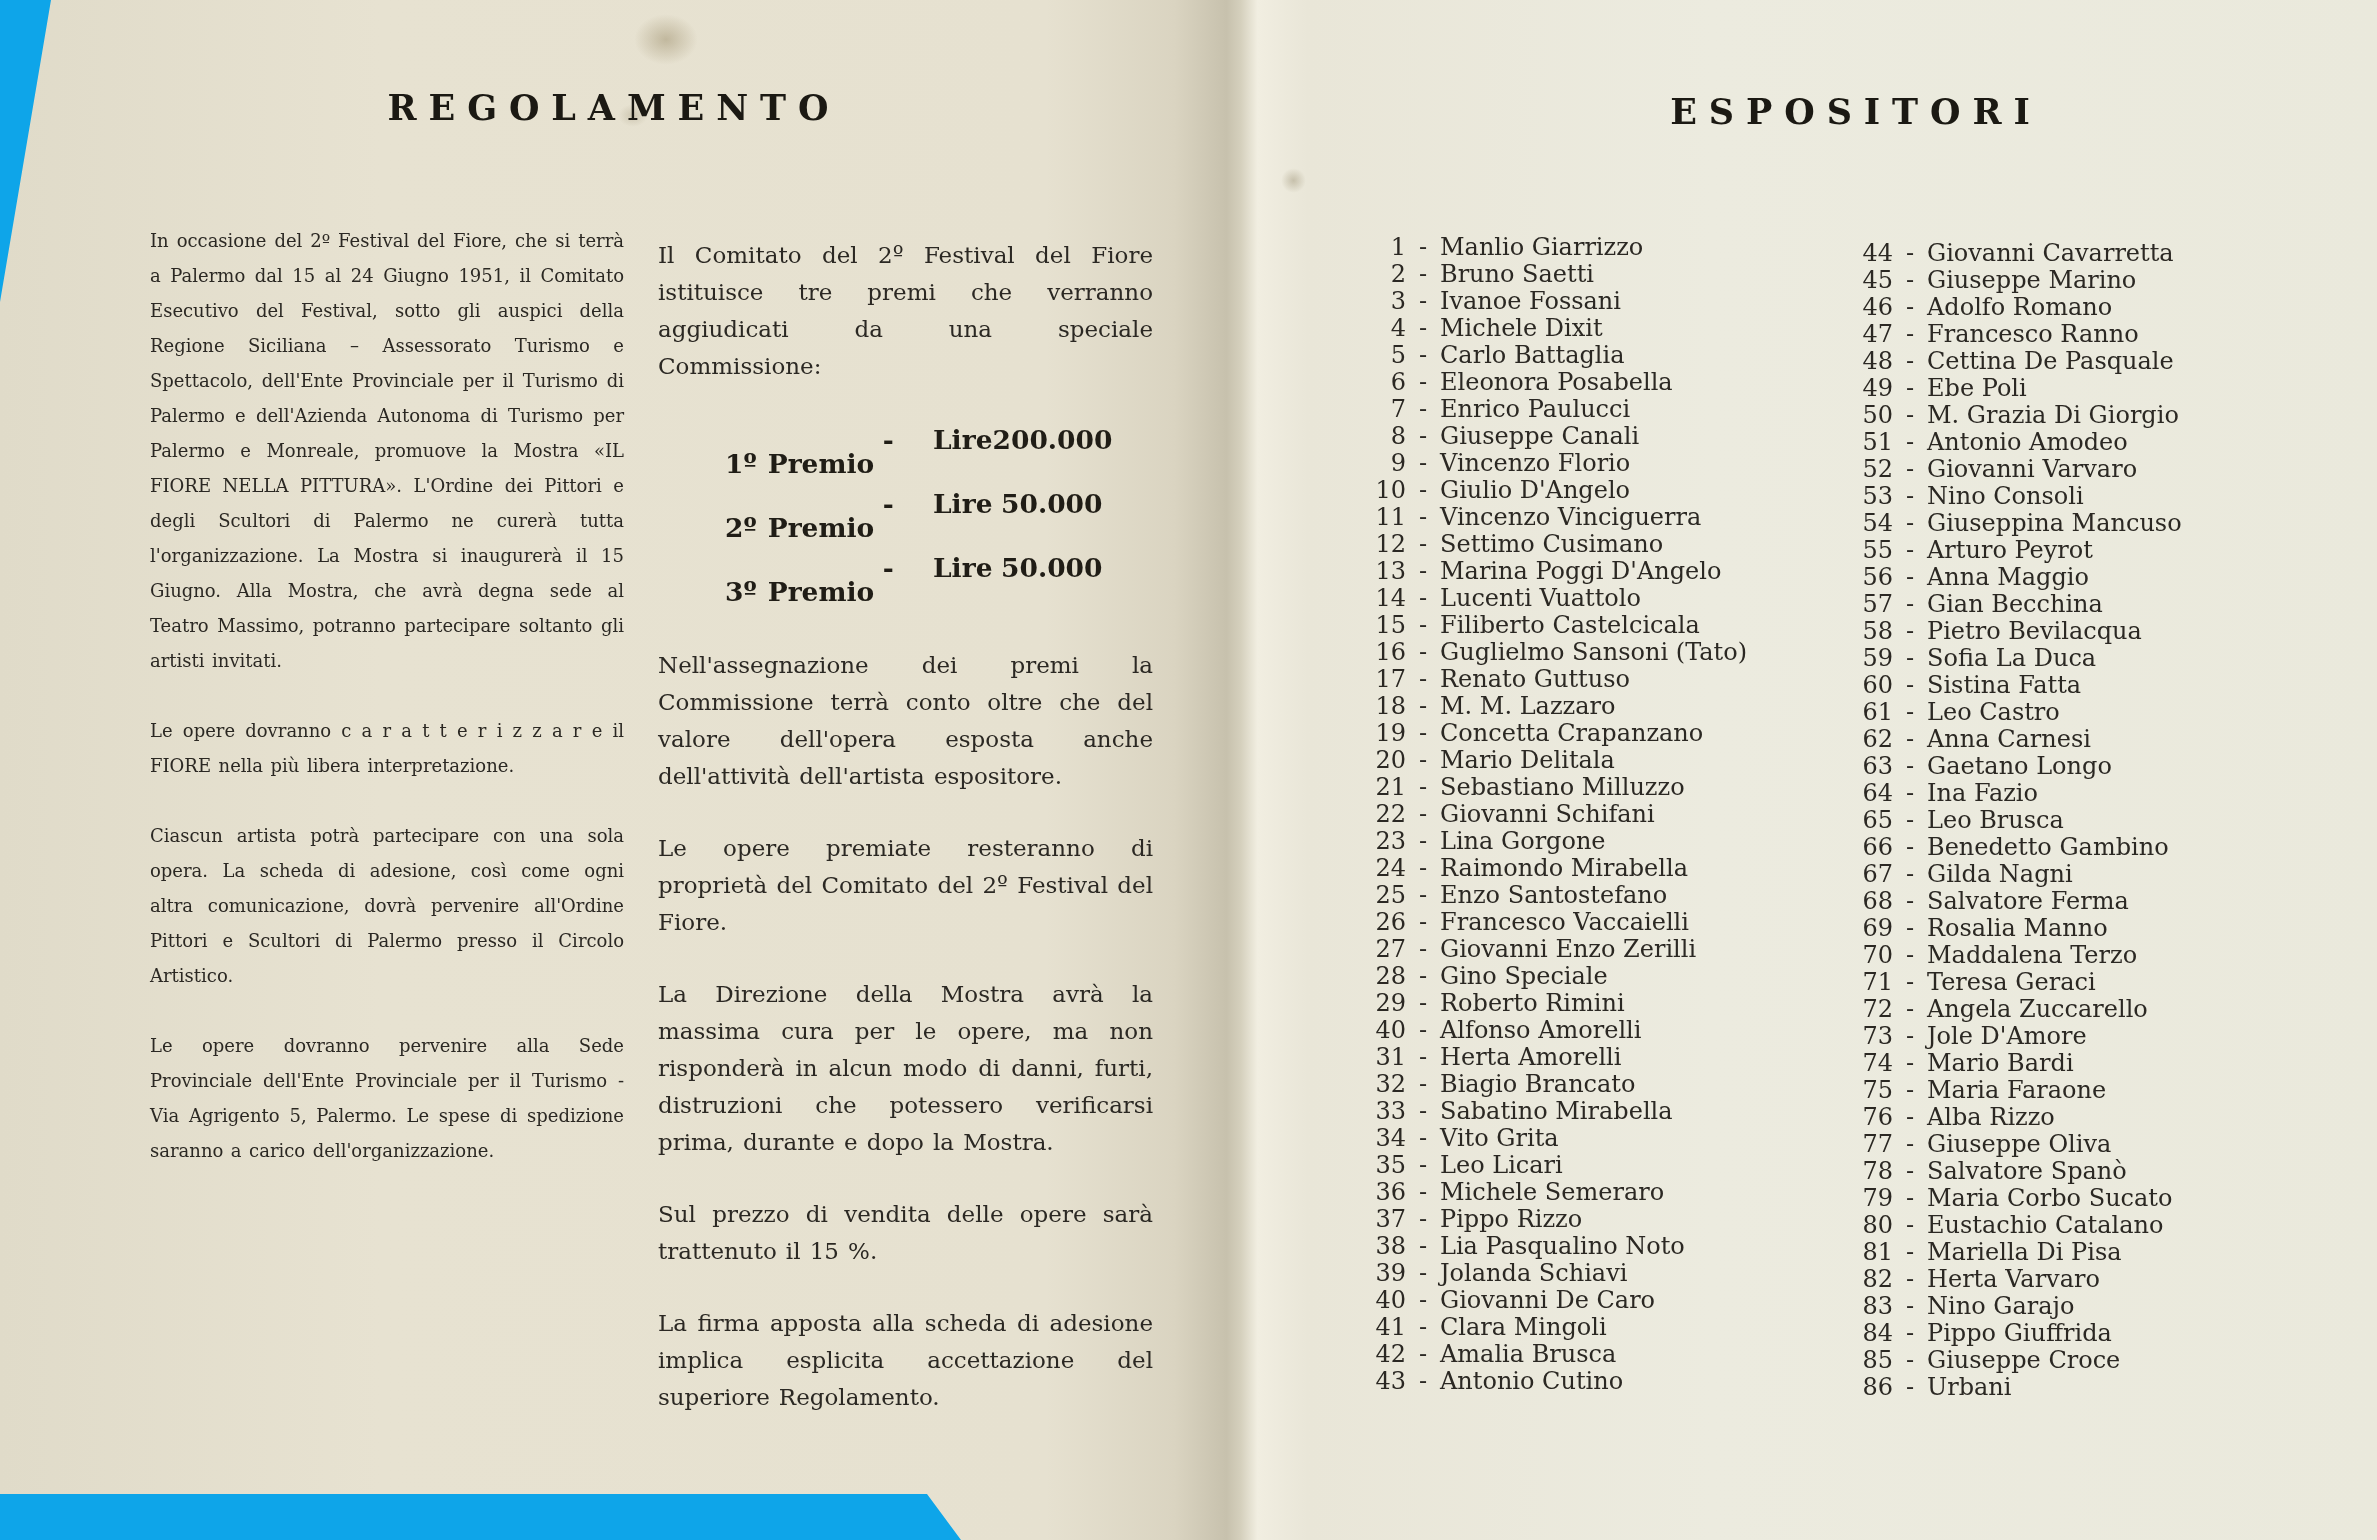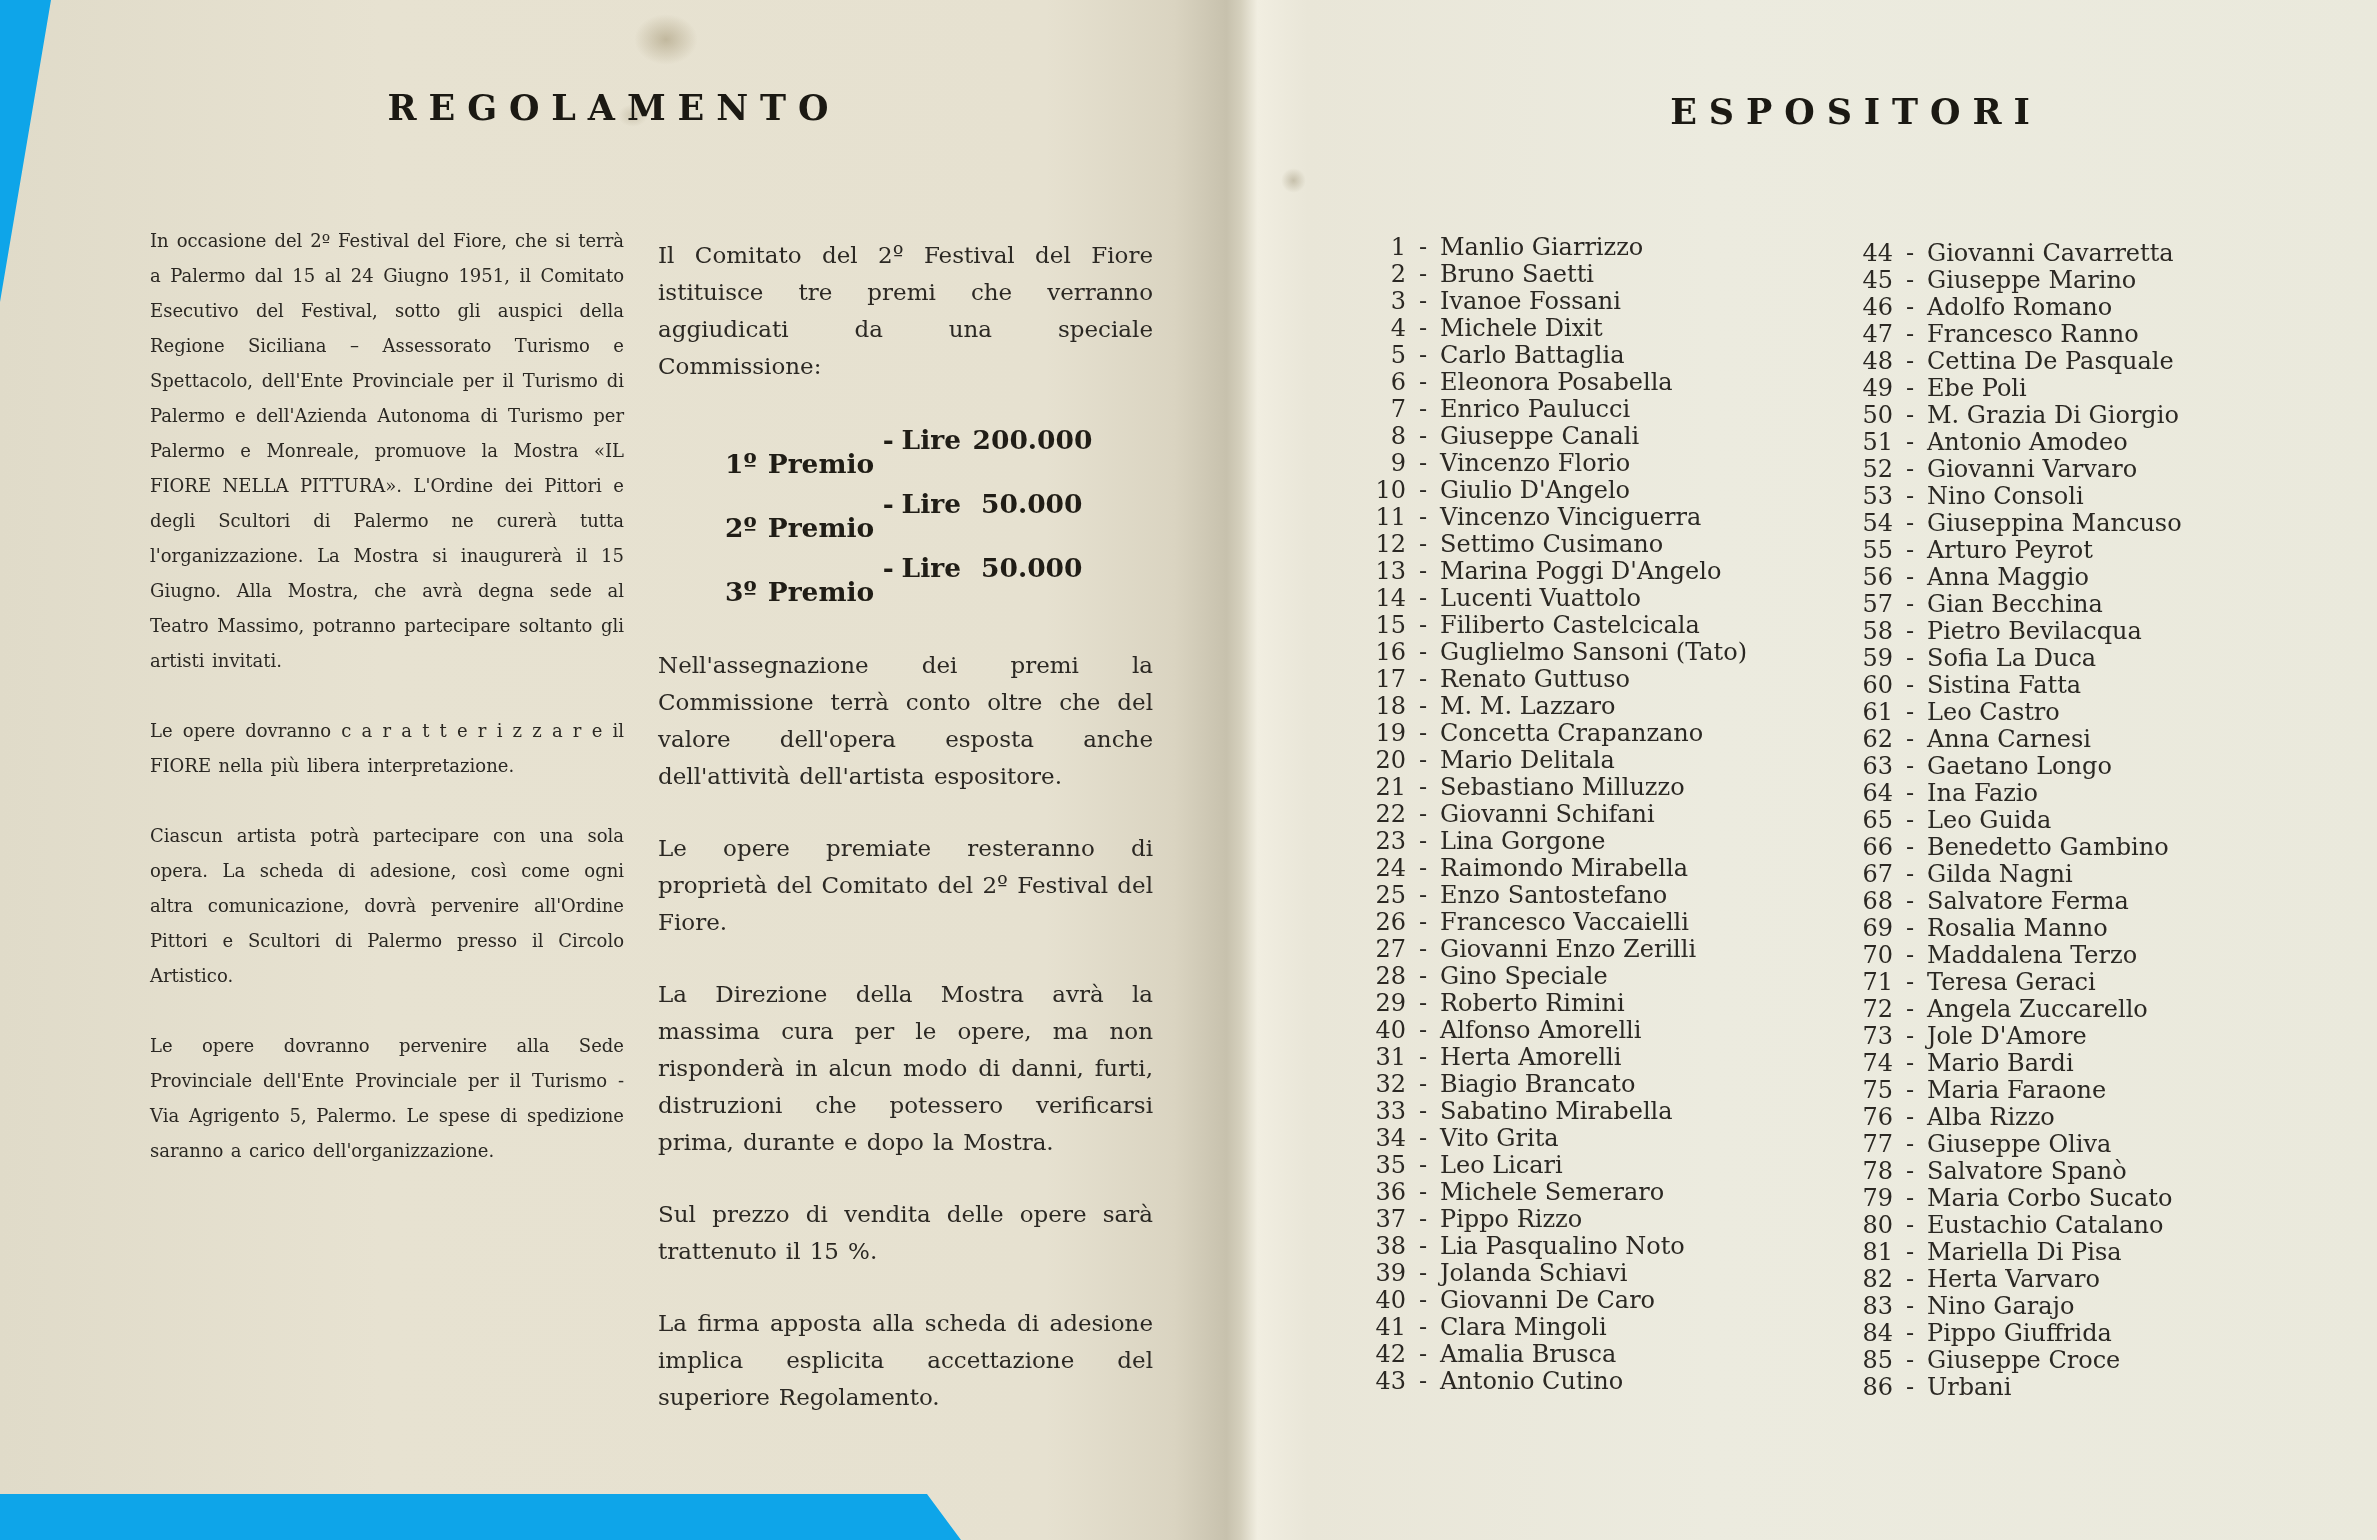--- a/index.html
+++ b/index.html
@@ -41,21 +41,21 @@
 
   .textcol{position:absolute;text-align:justify;word-spacing:1.8px;}
   .col1{left:150px;top:223px;width:474px;font-size:18px;line-height:35px;}
   .col2{left:658px;top:237px;width:495px;font-size:23px;line-height:37px;}
   .para{margin:0 0 35px 0;}
 
   .prizes{margin:32px 0 35px 67px;font-weight:bold;font-size:26.5px;color:#201d16;}
   .prize-row{display:flex;line-height:40px;white-space:nowrap;}
   .prize-rank{width:150px;text-align:left;margin-top:24px;}
   .prize-sep{width:26.5px;text-align:center;}
-  .prize-cur{width:71px;text-align:left;}
+  .prize-cur{width:71px;text-align:right;margin-left:20px;}
   .prize-val{width:110px;text-align:right;}
 
   .elist{position:absolute;font-size:24px;color:#2b2823;}
   .elist1{left:1341px;top:234px;}
   .elist2{left:1819px;top:240px;}
   .erow{display:flex;height:27px;line-height:27px;white-space:nowrap;}
   .e-num{width:65px;text-align:right;}
   .elist2 .e-num{width:74px;}
   .e-sep{width:34px;text-align:center;}
 </style>
@@ -502,21 +502,21 @@
 
   <div class="erow">
     <span class="e-num">64</span>
     <span class="e-sep">-</span>
     <span class="e-name">Ina Fazio</span>
   </div>
 
   <div class="erow">
     <span class="e-num">65</span>
     <span class="e-sep">-</span>
-    <span class="e-name">Leo Guida</span>
+    <span class="e-name">Leo Brusca</span>
   </div>
 
   <div class="erow">
     <span class="e-num">66</span>
     <span class="e-sep">-</span>
     <span class="e-name">Benedetto Gambino</span>
   </div>
 
   <div class="erow">
     <span class="e-num">67</span>

